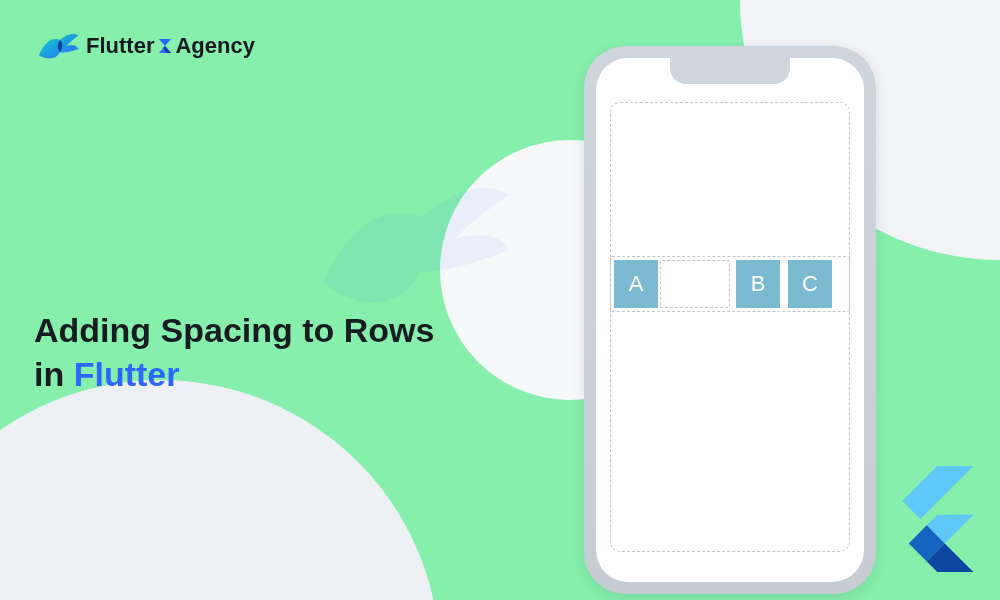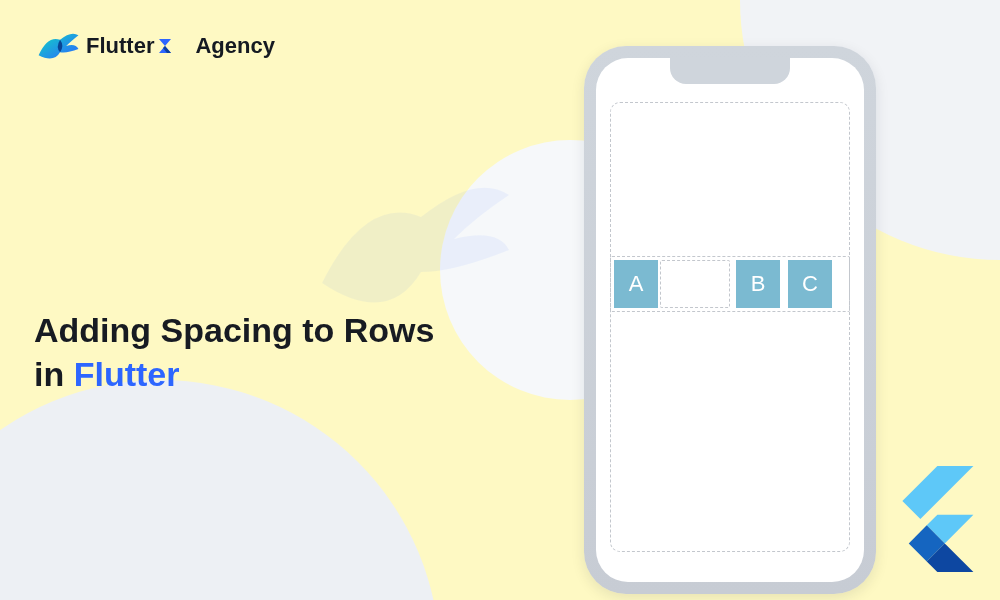--- a/index.html
+++ b/index.html
@@ -1,40 +1,40 @@
 <!DOCTYPE html>
 <html><head>
   <meta charset="utf-8">
   <style>
     * { margin: 0; padding: 0; box-sizing: border-box; }
     html, body { width: 1000px; height: 600px; overflow: hidden; font-family: -apple-system, BlinkMacSystemFont, "Segoe UI", Arial, sans-serif; }
     .canvas {
       width: 1000px; height: 600px; position: relative;
-      background: #fef9c3;
+      background: #86efac;
     }
     
     .bg-blob-topright {
       position: absolute; top: -260px; right: -260px; width: 520px; height: 520px;
       background: #f1f3f6; border-radius: 50%;
     }
     .bg-blob-bottomleft {
       position: absolute; bottom: -340px; left: -120px; width: 560px; height: 560px;
       background: #edf0f4; border-radius: 50%;
     }
     .bg-blob-midright {
       position: absolute; top: 140px; right: 300px; width: 260px; height: 260px;
       background: #f6f8fa; border-radius: 50%;
     }
     .watermark-bird {
       position: absolute; top: 150px; left: 300px; opacity: .06;
     }
     
     .logo-wrap { position: absolute; top: 26px; left: 34px; display: flex; align-items: center; gap: 6px; }
     .logo-text { font-weight: 700; font-size: 22px; color: #151a22; display: inline-flex; align-items: baseline; }
-    .logo-text .lt-agency { margin-left: 20px; }
+    .logo-text .lt-agency { margin-left: 0; }
     
     .headline {
       position: absolute; top: 268px; left: 34px; width: 460px;
       font-weight: 700; font-size: 34px; line-height: 1.28; color: #171b22; margin-top: 41px;
     }
     .headline .accent { color: #2d66ff; }
     
     .phone {
       position: absolute; top: 46px; right: 124px;
       width: 292px; height: 548px;

